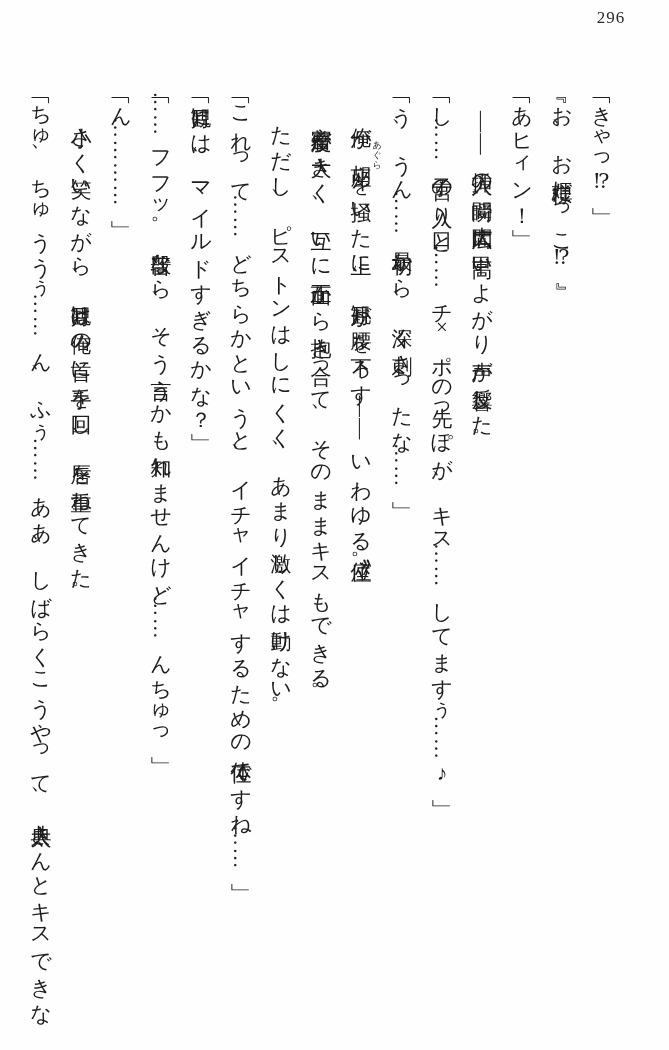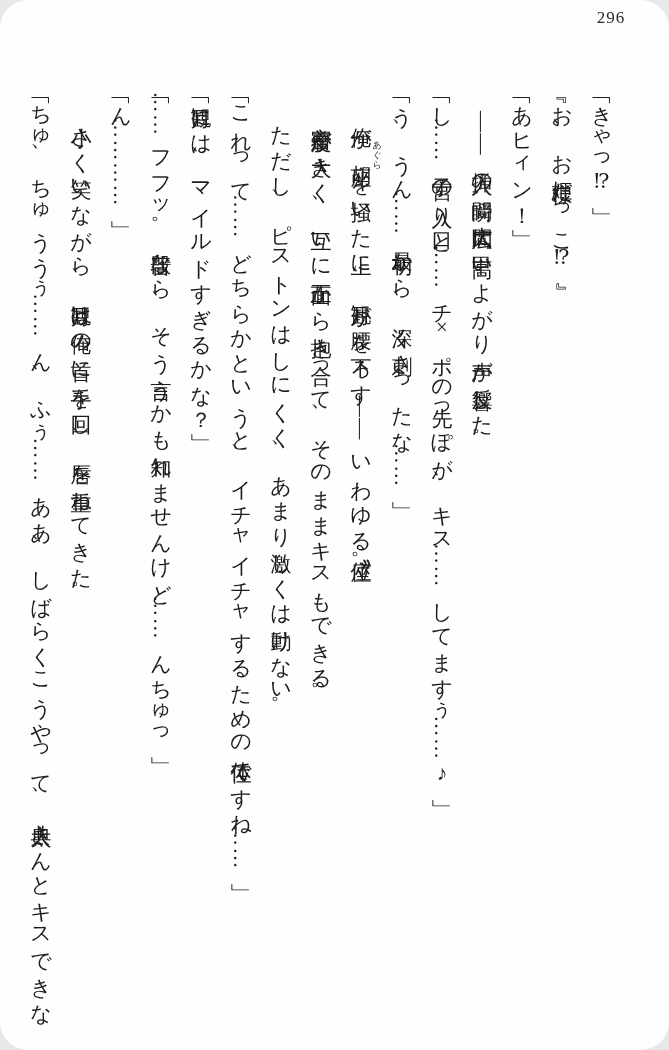--- a/index.html
+++ b/index.html
@@ -9,21 +9,20 @@
   }
   .page {
     position: relative;
     width: 669px;
     height: 1050px;
     margin: 0 auto;
     background: #fefefe;
     overflow: hidden;
     font-family: "Liberation Serif", "DejaVu Serif", serif;
     color: #1c1c1c;
-    border-radius: 28px;
   }
   .page-number {
     position: absolute;
     top: 8px;
     left: 585px;
     width: 52px;
     text-align: center;
     font-size: 17px;
     letter-spacing: 1px;
     color: #2a2a2a;

